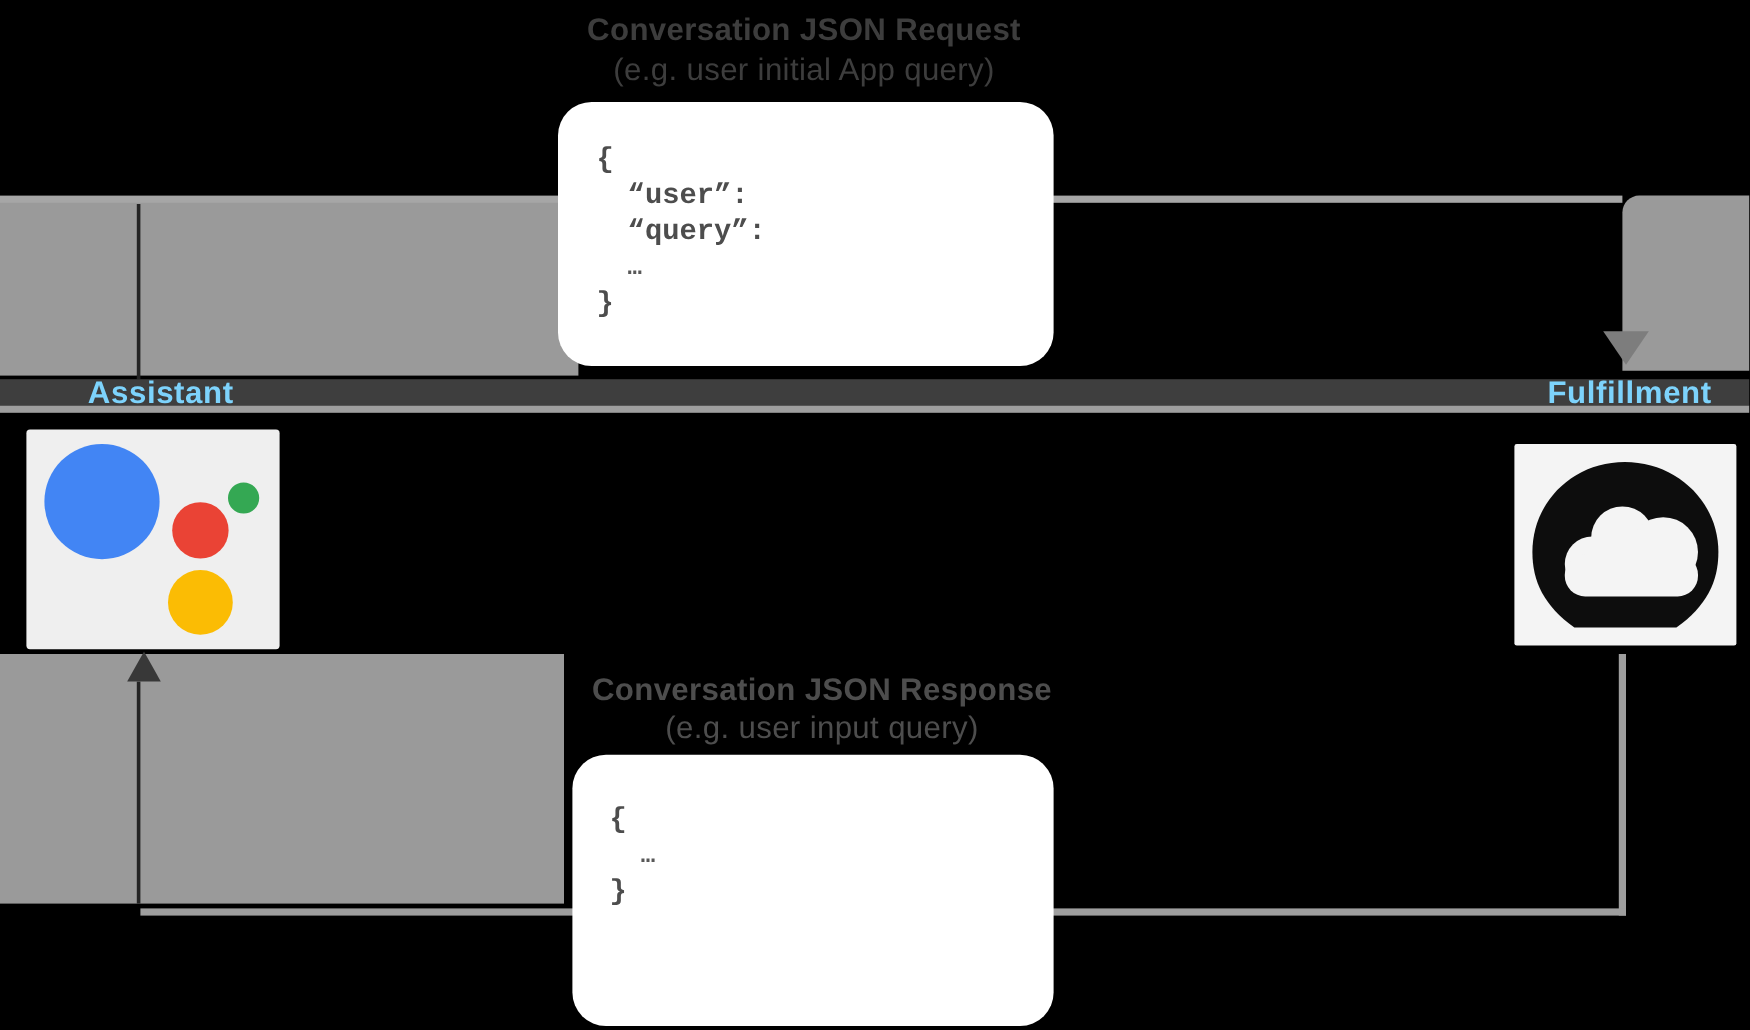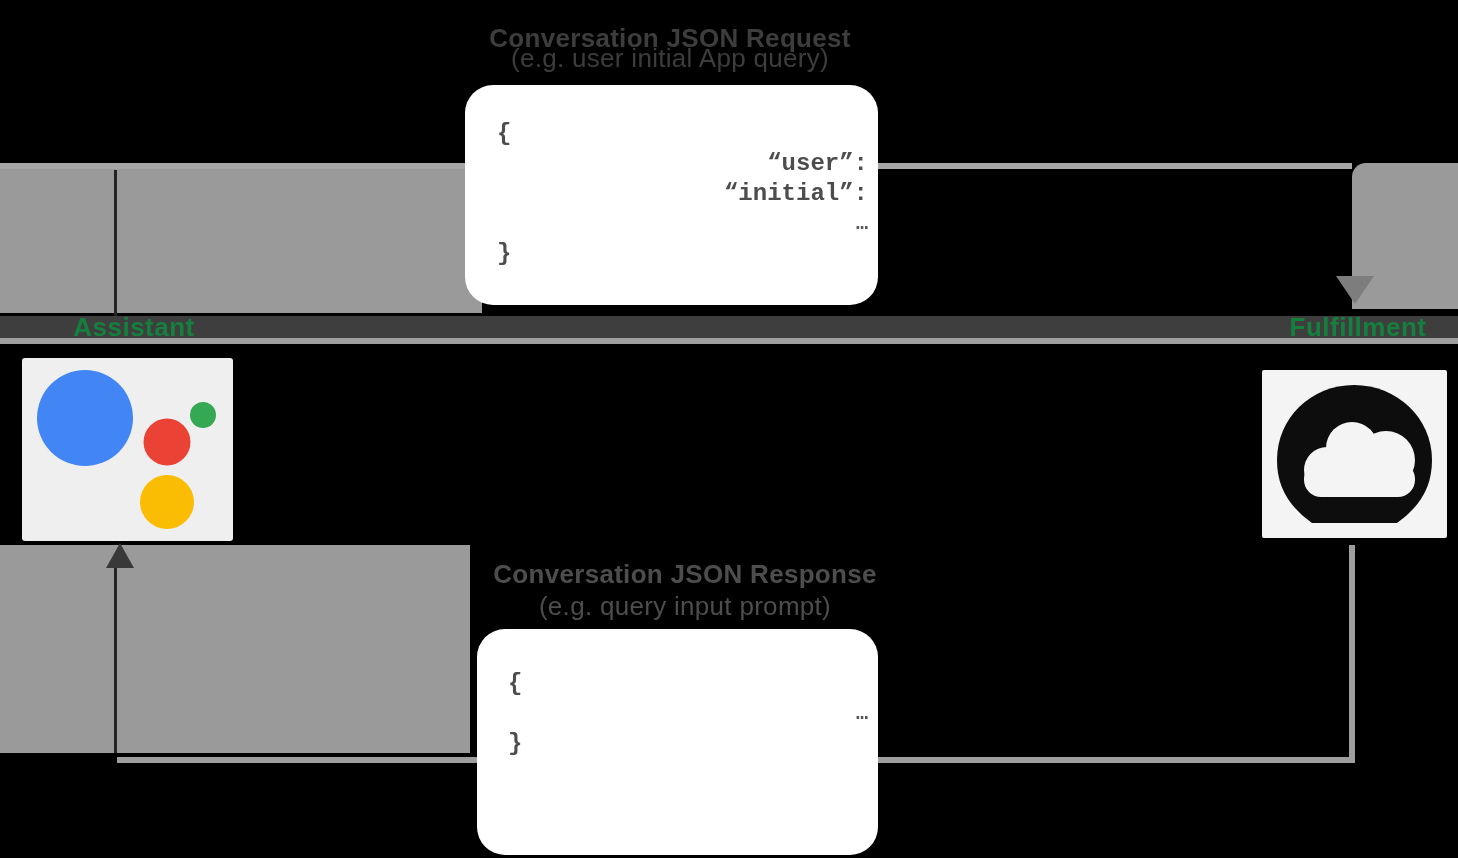--- a/index.html
+++ b/index.html
@@ -29,47 +29,47 @@
   .arrowhead-up{
     left:106px;top:543px;width:0;height:0;
     border-left:14px solid transparent;border-right:14px solid transparent;
     border-bottom:25px solid #383838;
   }
   
   .band{left:0;top:316px;width:1458px;height:22px;background:#3e3e3e;}
   .band-underline{left:0;top:338px;width:1458px;height:6px;background:#9e9e9e;}
   .actor-label{
     top:314px;height:26px;line-height:26px;font-size:26px;font-weight:bold;
-    color:#15803d;text-align:center;letter-spacing:0.5px;
+    color:#7dd3fc;text-align:center;letter-spacing:0.5px;
   }
   .actor-left{left:24px;width:220px;}
   .actor-right{left:1248px;width:220px;}
   
   .flow-label{
     width:480px;text-align:center;font-size:26px;line-height:32px;
     letter-spacing:0.3px;font-weight:bold;
   }
   .req-label{left:430px;color:#3d3d3d;}
-  .req-label.l1{top:22px;}
+  .req-label.l1{top:8px;}
   .req-label.l2{top:42px;font-weight:normal;}
   .resp-label{left:445px;color:#4d4d4d;}
   .resp-label.l1{top:558px;}
   .resp-label.l2{top:590px;font-weight:normal;}
   
   .json-box{
     background:#ffffff;border-radius:28px;
     font-family:"Liberation Mono","DejaVu Sans Mono",monospace;
     font-weight:bold;color:#4d4d4d;font-size:24px;
   }
   .box-request{left:465px;top:85px;width:413px;height:220px;padding:0;}
   .box-response{left:477px;top:629px;width:401px;height:226px;}
   .code{position:absolute;left:32px;top:34px;right:10px;}
   .box-response .code{left:31px;top:40px;}
   .code-line{height:30px;line-height:30px;white-space:pre;}
-  .code-line.indent{padding-left:26px;text-align:right;}
+  .code-line.indent{padding-left:26px;}
   .code-line.dots{font-size:20px;color:#585858;}
   
   .icon-tile{overflow:hidden;}
   .assistant-tile{left:22px;top:358px;width:211px;height:183px;background:#efefef;border-radius:3px;}
   .cloud-tile{left:1262px;top:370px;width:185px;height:168px;background:#f4f4f4;border-radius:2px;}
   svg{display:block;}
 </style>
 </head>
 <body>
 
@@ -90,27 +90,27 @@
 
   <div class="abs band"></div>
   <div class="abs band-underline"></div>
   <div class="abs actor-label actor-left">Assistant</div>
   <div class="abs actor-label actor-right">Fulfillment</div>
 
   <div class="abs flow-label req-label l1">Conversation JSON Request</div>
   <div class="abs flow-label req-label l2">(e.g. user initial App query)</div>
 
   <div class="abs flow-label resp-label l1">Conversation JSON Response</div>
-  <div class="abs flow-label resp-label l2">(e.g. query input prompt)</div>
+  <div class="abs flow-label resp-label l2">(e.g. user input query)</div>
 
   <div class="abs json-box box-request">
     <div class="code">
       <div class="code-line">{</div>
       <div class="code-line indent">“user”:</div>
-      <div class="code-line indent">“initial”:</div>
+      <div class="code-line indent">“query”:</div>
       <div class="code-line indent dots">…</div>
       <div class="code-line">}</div>
     </div>
   </div>
 
   <div class="abs json-box box-response">
     <div class="code">
       <div class="code-line">{</div>
       <div class="code-line indent dots">…</div>
       <div class="code-line">}</div>

